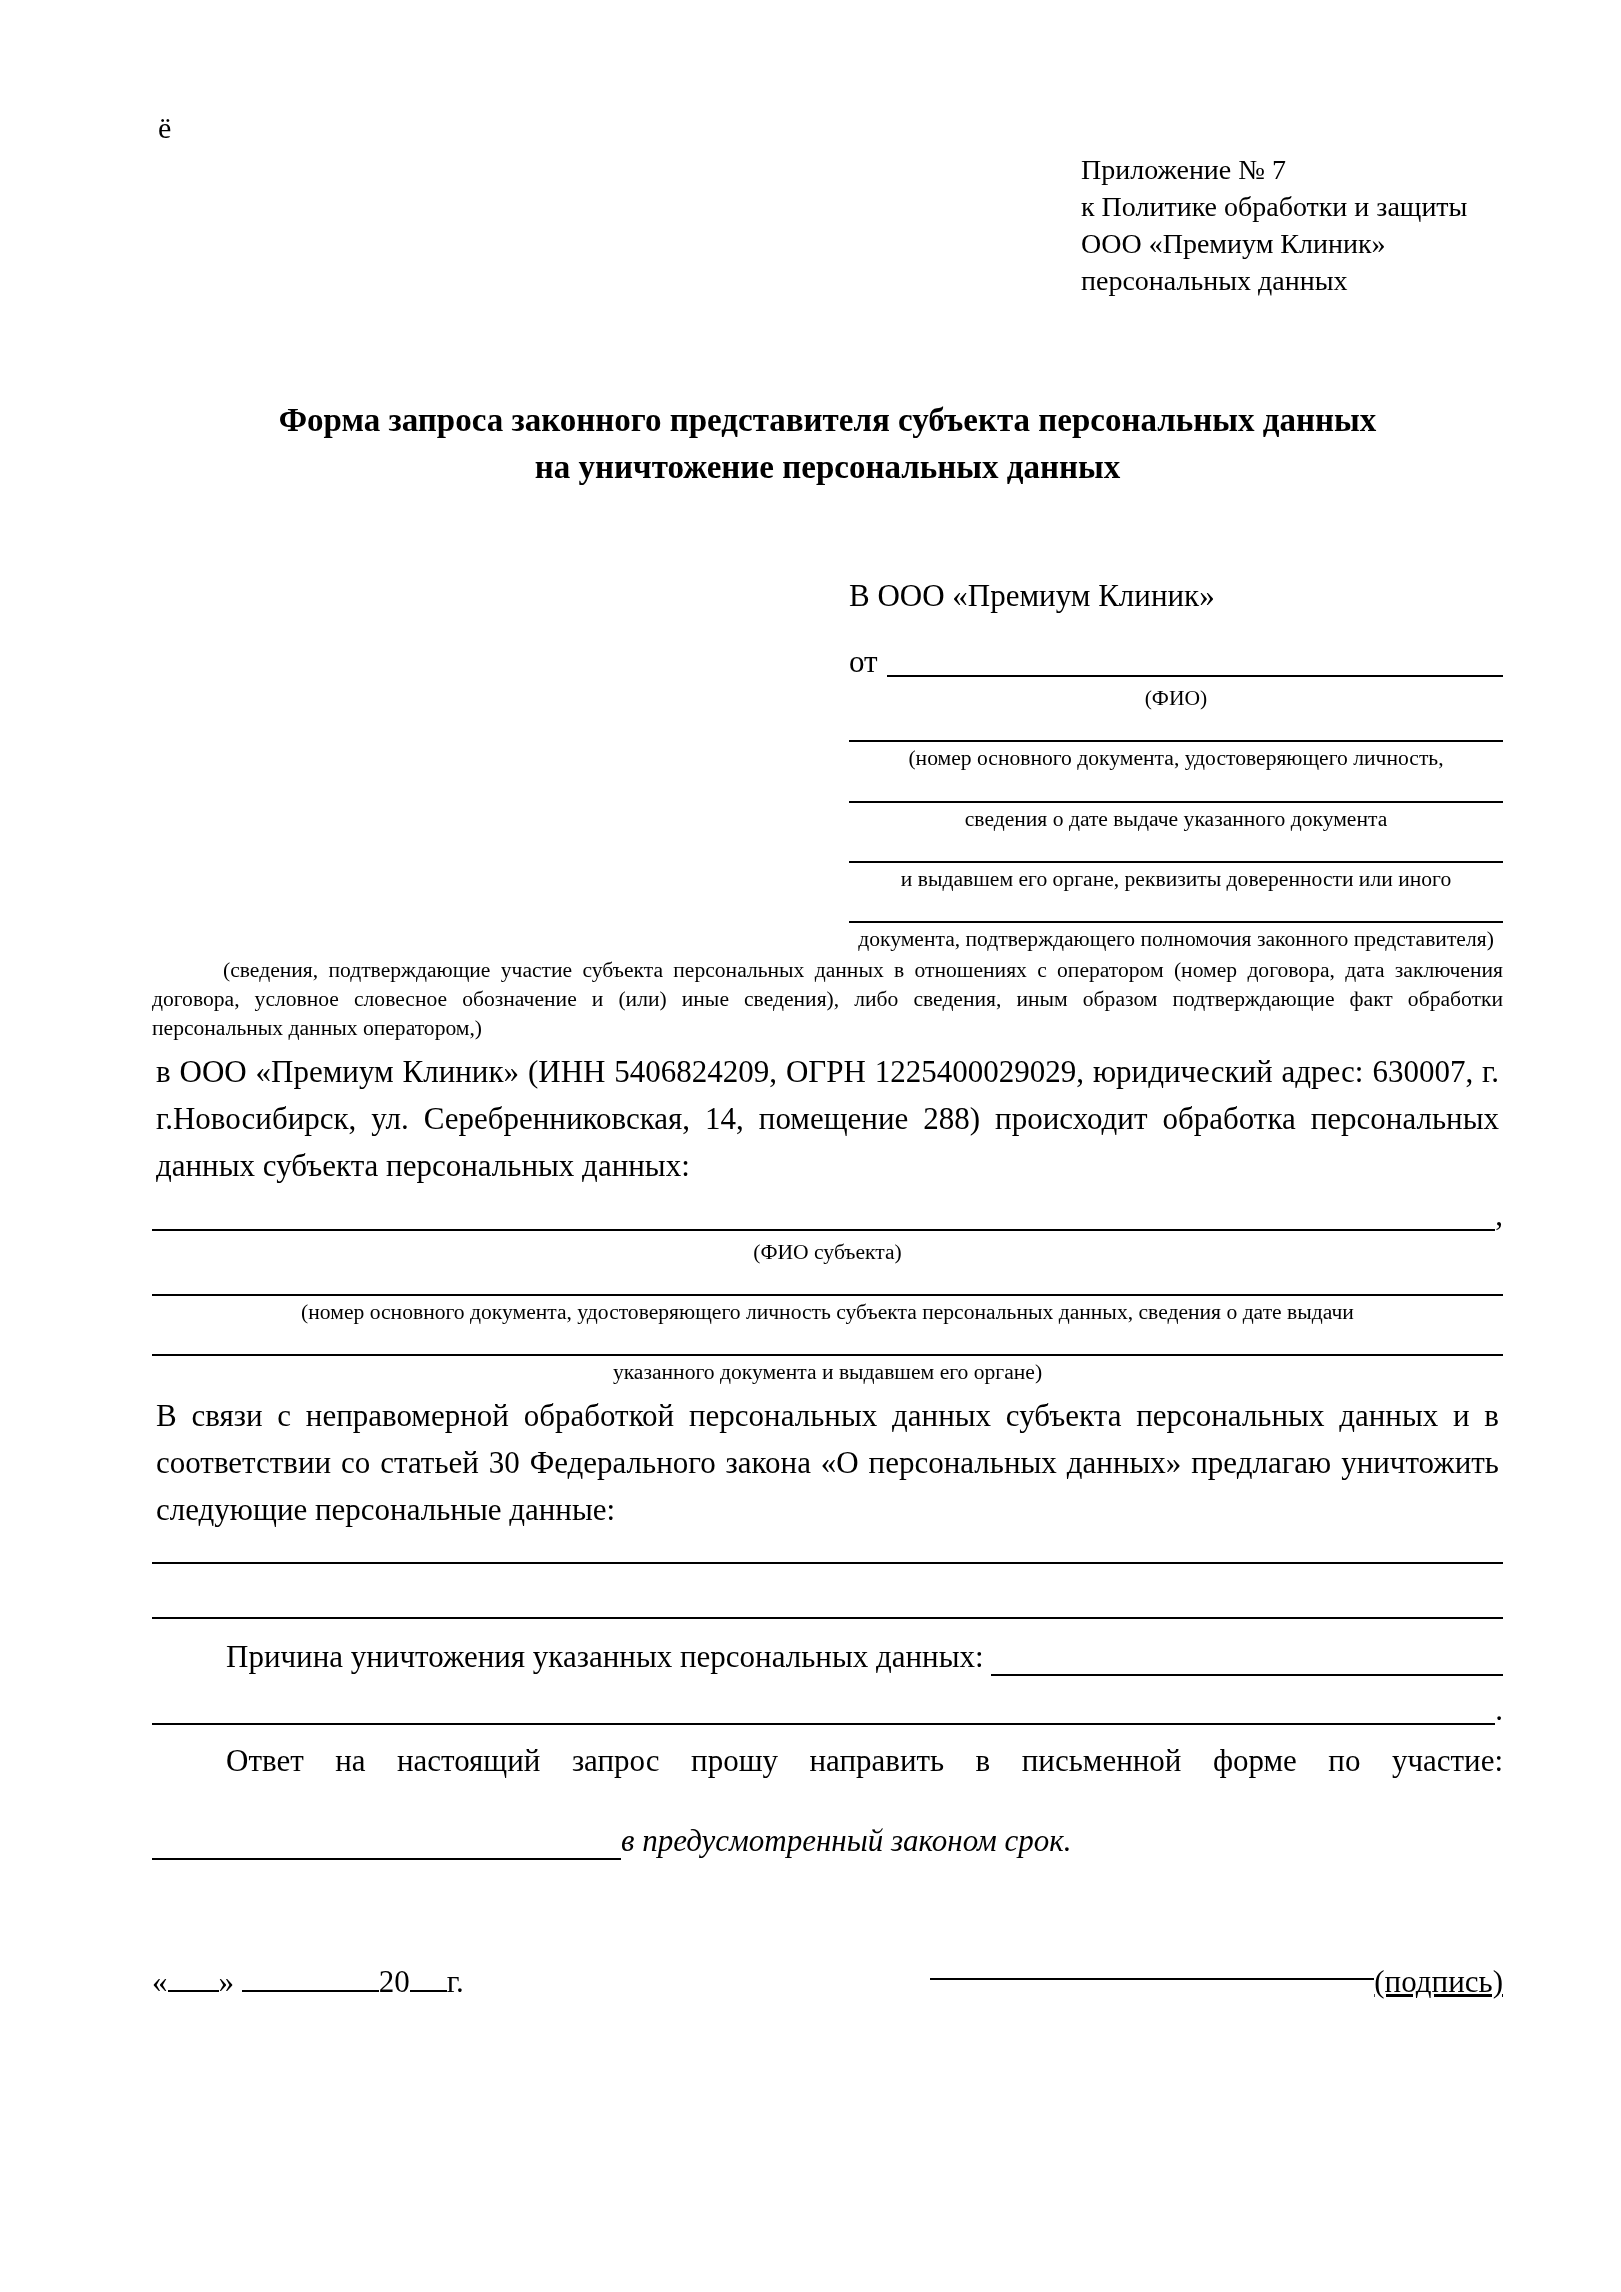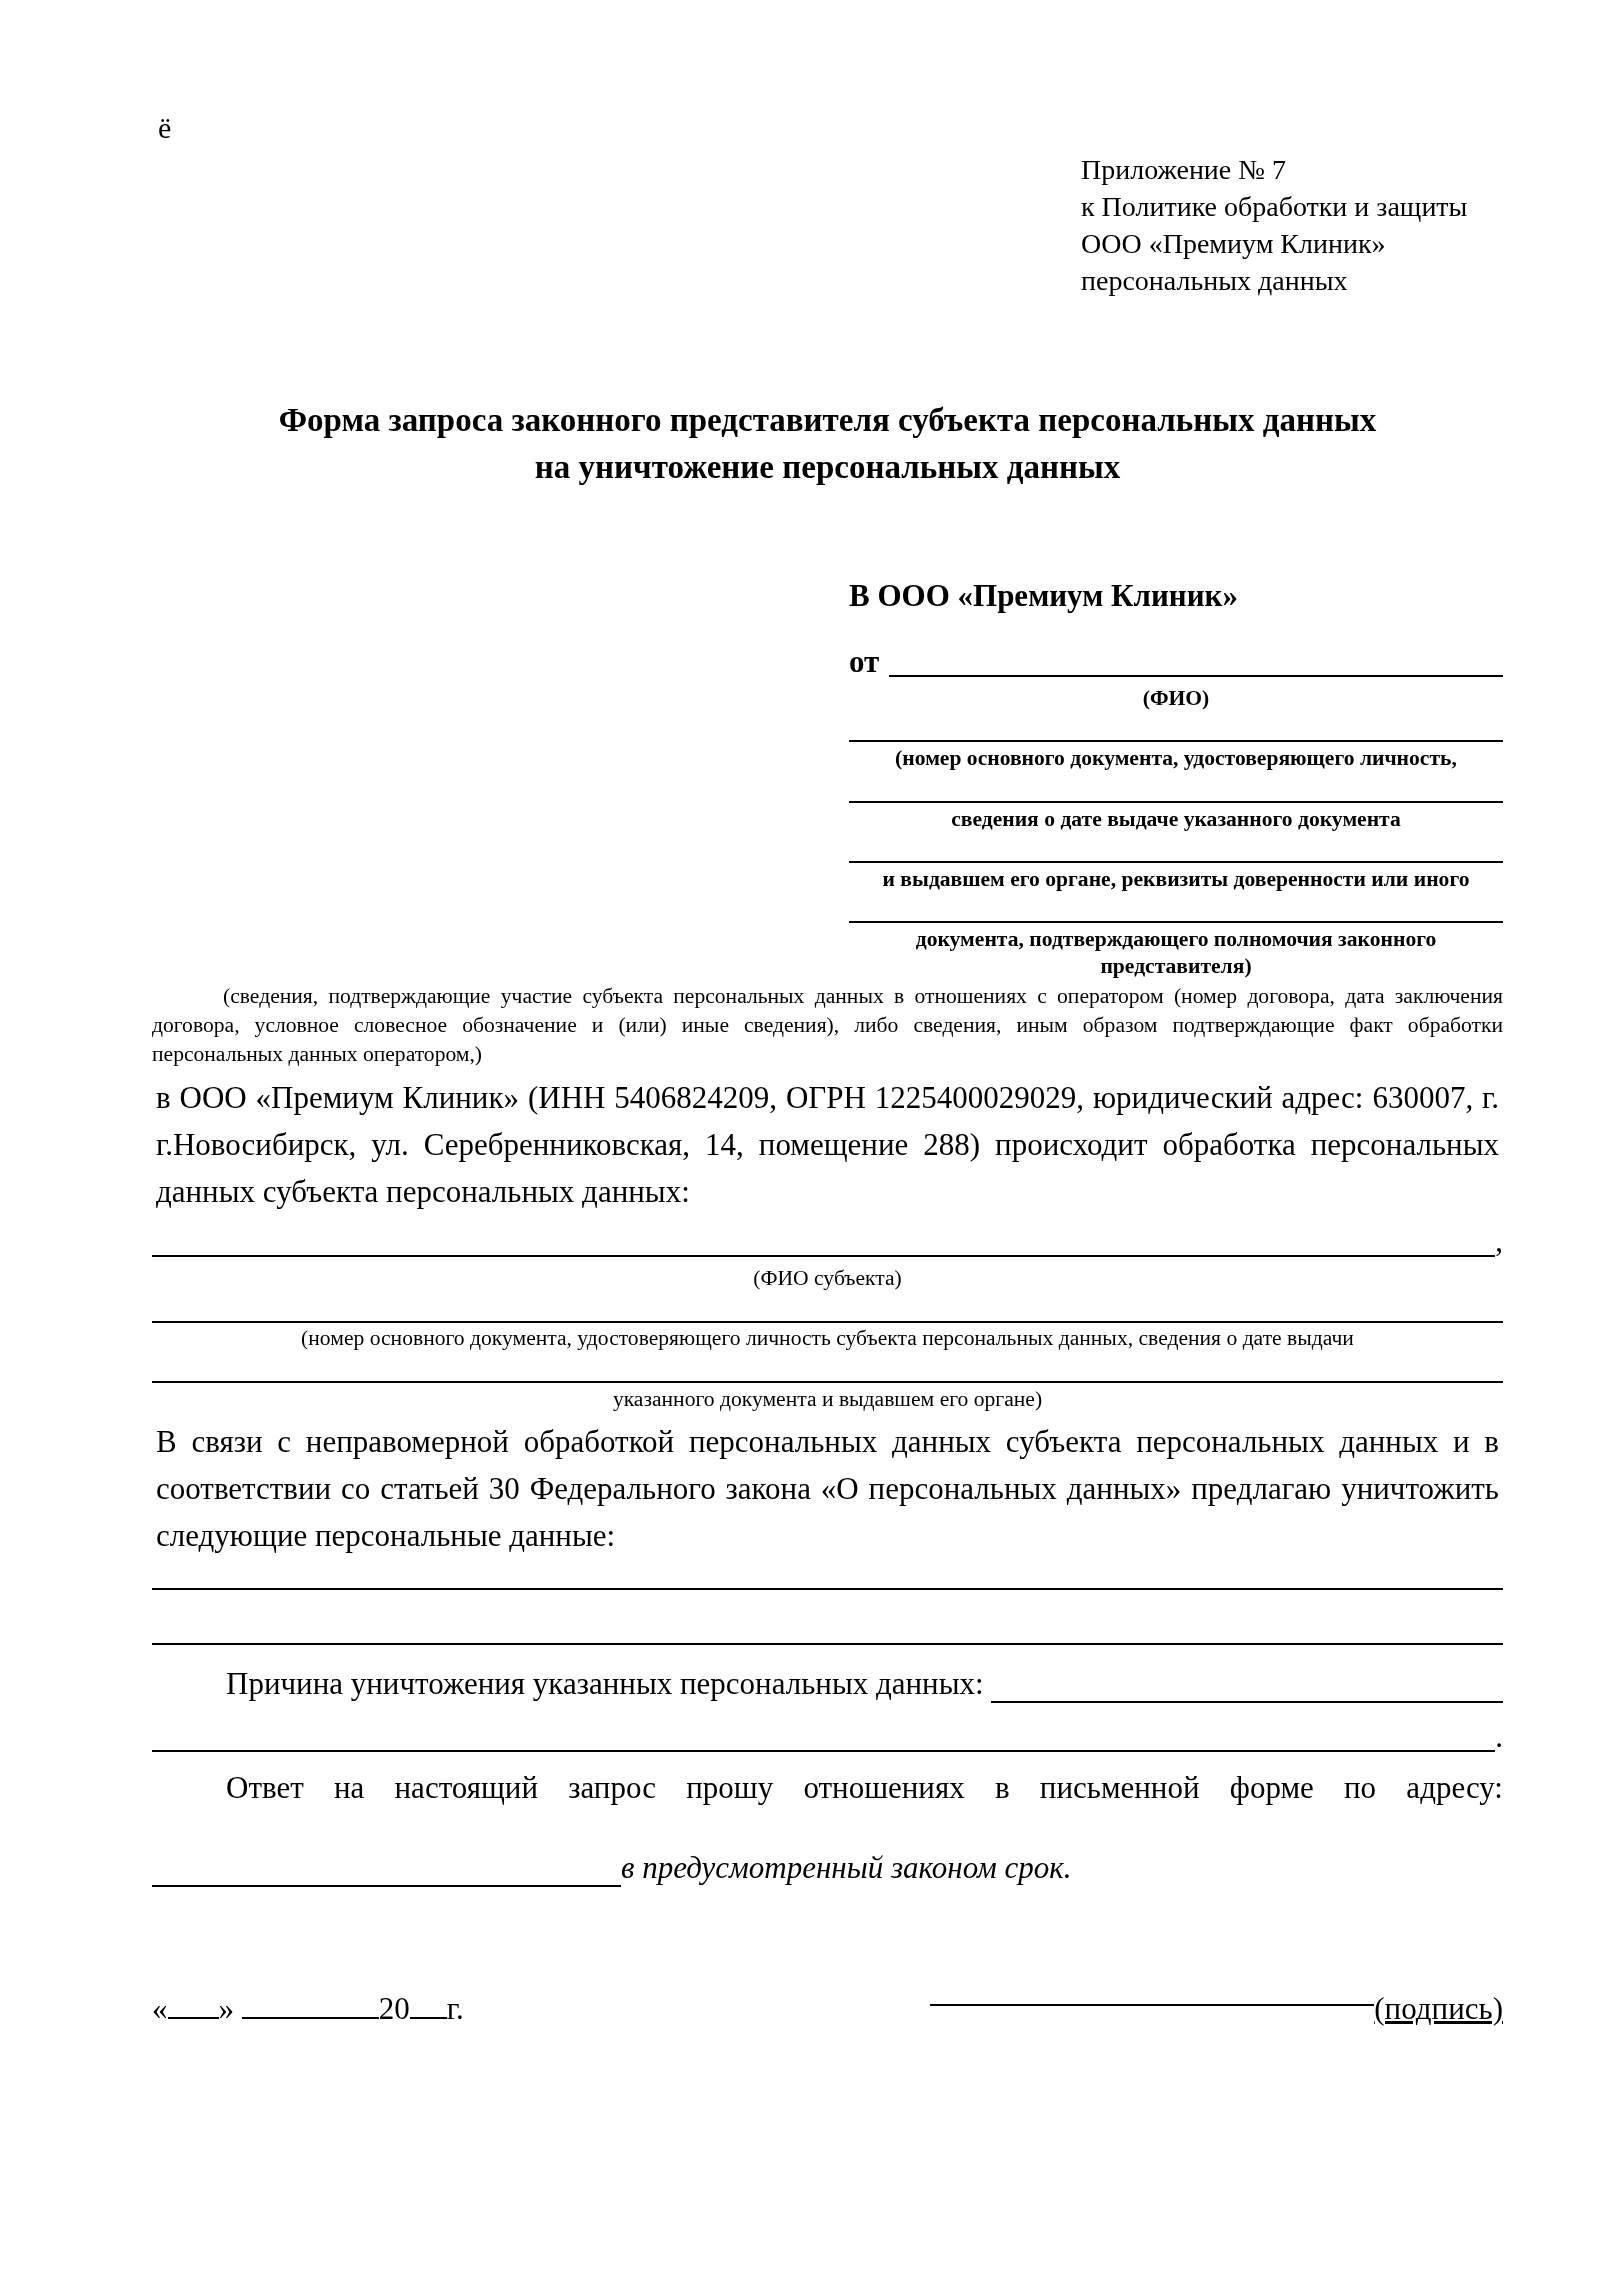--- a/index.html
+++ b/index.html
@@ -13,21 +13,21 @@
   }
   .content{position:absolute;left:152px;top:108px;width:1351px;}
 
   .yo{font-size:30px;line-height:39px;padding-left:5.9px;}
 
   .appendix{margin-left:929px;margin-top:3.9px;font-size:28px;line-height:37px;}
 
   .title{margin-top:98px;text-align:center;font-weight:bold;font-size:33px;line-height:47px;}
 
   
-  .addr{margin-top:84px;margin-left:697px;line-height:41px;font-weight:bold;}
+  .addr{margin-top:84px;margin-left:697px;line-height:41px;}
   .row{display:flex;align-items:flex-end;}
   .fill{flex:1;border-bottom:2.9px solid #000;margin-bottom:4.9px;}
   .addr .from-row{margin-top:21px;height:45px;}
   .addr .from-row .fill{margin-left:9.8px;}
   .cap{font-size:21.6px;line-height:26.5px;text-align:center;margin-top:2.9px;}
   .rule{border-bottom:2.9px solid #000;height:0;}
   .addr .rule{margin-top:29px;}
 
   
   .accord{margin-top:25.5px;height:49px;}
@@ -138,21 +138,21 @@
       <span class="ind"></span>
       <span class="label">Причина уничтожения указанных персональных данных:</span>
       <span class="fill"></span>
     </div>
 
     <div class="row period-row">
       <span class="fill"></span>
       <span class="tail">.</span>
     </div>
 
-    <p class="reply">Ответ на настоящий запрос прошу отношениях в письменной форме по адресу:</p>
+    <p class="reply">Ответ на настоящий запрос прошу направить в письменной форме по участие:</p>
 
     <div class="row reply2">
       <span class="fixed-fill"></span>
       <span class="tail">в предусмотренный законом срок.</span>
     </div>
 
     <div class="footer">
       <div class="date-field">
         <span>«</span><span class="useg u-day"></span><span>»</span>
         <span class="useg u-month"></span><span>20</span><span class="useg u-year"></span><span>г.</span>

